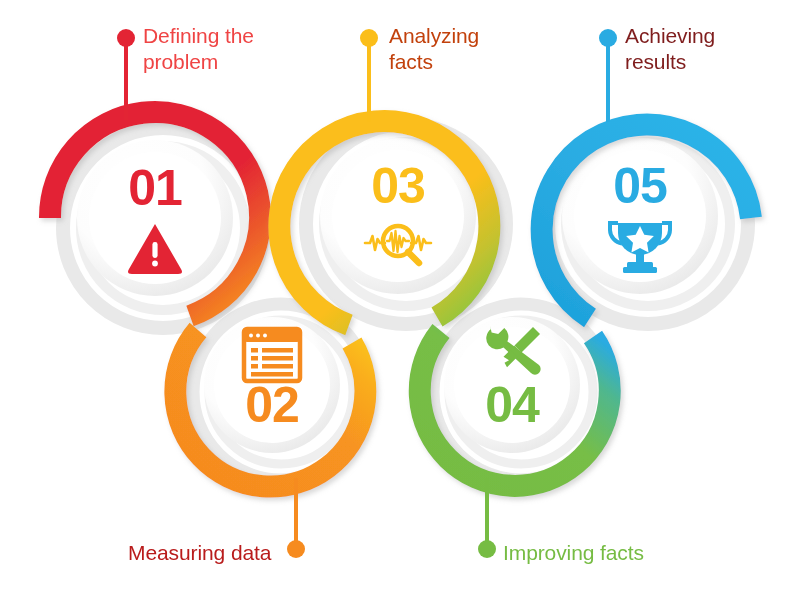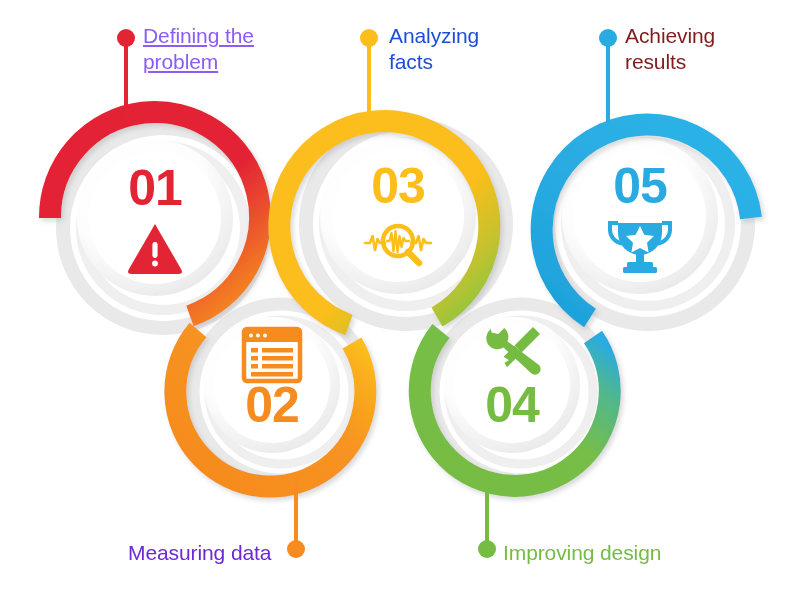--- a/index.html
+++ b/index.html
@@ -232,26 +232,26 @@
       <path d="M -22 -20 h 44 v 10 a 22 22 0 0 1 -44 0 Z" fill="#29ABE2"></path>
       <path d="M -22 -20 h -8 v 7 a 14 14 0 0 0 12 13.5" fill="none" stroke="#29ABE2" stroke-width="4"></path>
       <path d="M 22 -20 h 8 v 7 a 14 14 0 0 1 -12 13.5" fill="none" stroke="#29ABE2" stroke-width="4"></path>
       <rect x="-4" y="10" width="8" height="10" fill="#29ABE2"></rect>
       <rect x="-13" y="19" width="26" height="6" rx="1.5" fill="#29ABE2"></rect>
       <rect x="-17" y="24" width="34" height="6" rx="1.5" fill="#29ABE2"></rect>
       <path d="M 0 -17 L 4.3 -8.3 L 13.9 -6.9 L 7 -0.2 L 8.6 9.4 L 0 4.9 L -8.6 9.4 L -7 -0.2 L -13.9 -6.9 L -4.3 -8.3 Z" fill="#ffffff"></path>
     </g>
   </svg>
 
-  <div class="label-text label-top-left" style="color:#8b5cf6;text-decoration:underline;">Defining the
+  <div class="label-text label-top-left" style="color:#ef4444;">Defining the
 problem</div>
 
-  <div class="label-text label-top-mid" style="color:#1d4ed8;">Analyzing
+  <div class="label-text label-top-mid" style="color:#c2410c;">Analyzing
 facts</div>
 
   <div class="label-text label-top-right" style="color:#7f1d1d;">Achieving
 results</div>
 
-  <div class="label-text label-bot-left" style="color:#6d28d9;">Measuring data</div>
-
-  <div class="label-text label-bot-right" style="color:#76BC43;">Improving design</div>
+  <div class="label-text label-bot-left" style="color:#b91c1c;">Measuring data</div>
+
+  <div class="label-text label-bot-right" style="color:#76BC43;">Improving facts</div>
 
 </div>
 
 </body></html>

